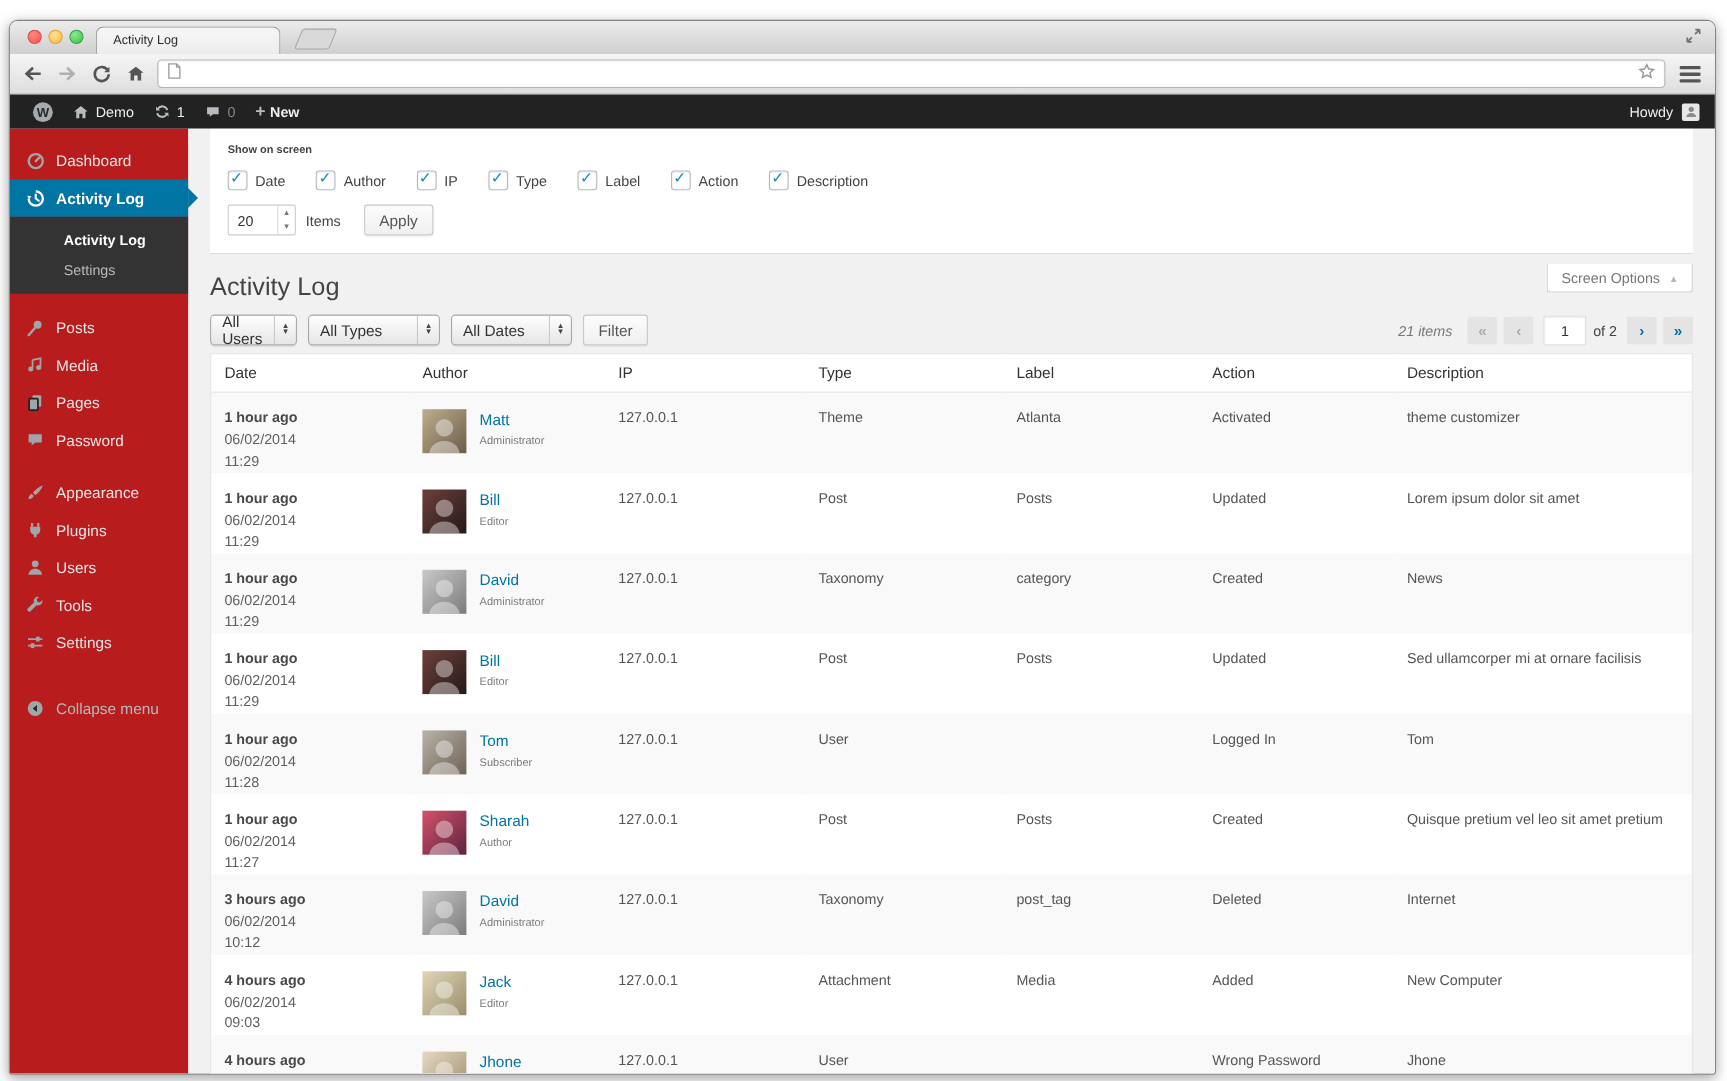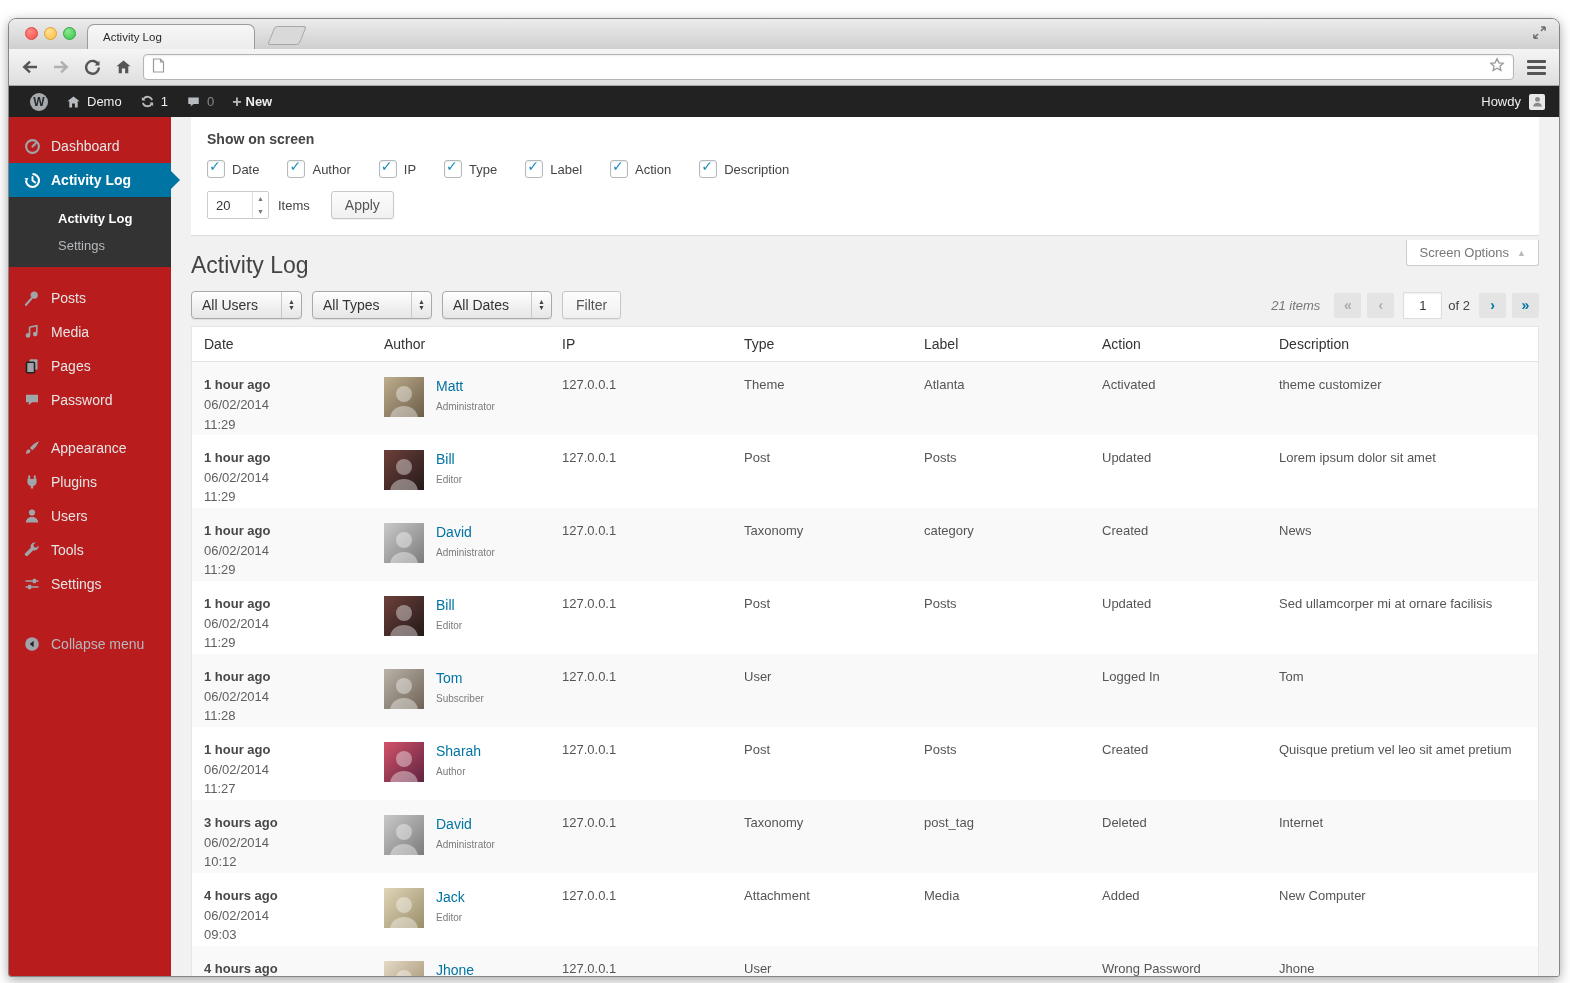--- a/index.html
+++ b/index.html
@@ -51,21 +51,21 @@
   .menu-item.active .mi-icon{color:#fff;}
   .menu-item.active::after{content:'';position:absolute;left:100%;top:50%;transform:translateY(-50%);
                            border:9px solid transparent;border-left-color:#0074a2;}
   .menu-item.dim{color:#b4b9be;}
   .submenu{background:#333;padding:8px 0;}
   .submenu-item{padding:6px 0 6px 49px;font-size:13px;color:#b4b9be;cursor:pointer;}
   .submenu-item.current{color:#fff;font-weight:bold;}
   
   .content{flex:1;background:#f1f1f1;padding:0 20px;position:relative;overflow:hidden;min-width:0;}
   .panel{background:#fff;border-bottom:1px solid #dcdcdc;padding:14px 16px 16px;box-sizing:border-box;}
-  .panel-title{font-size:14px;font-weight:bold;color:#444;}
+  .panel-title{font-size:10px;font-weight:bold;color:#444;}
   .check-row{margin-top:13px;display:flex;align-items:center;gap:28px;}
   .col-check{display:flex;align-items:center;gap:7px;font-size:13px;color:#444;cursor:pointer;}
   .cb{width:16px;height:16px;background:#fff;border:1px solid #b4b9be;border-radius:3px;position:relative;
       box-shadow:inset 0 1px 2px rgba(0,0,0,.08);flex:none;}
   .cb::after{content:'✓';position:absolute;left:1px;top:-3px;font-size:14px;font-weight:bold;color:#1e8cbe;}
   .items-row{margin-top:13px;display:flex;align-items:center;gap:9px;font-size:13px;color:#444;}
   .numwrap{display:flex;height:26px;border:1px solid #ccc;background:#fff;border-radius:2px;overflow:hidden;}
   .numwrap input{width:34px;border:none;outline:none;text-align:left;padding-left:8px;font-size:13px;color:#333;}
   .spinner{width:15px;border-left:1px solid #ddd;display:flex;flex-direction:column;}
   .spinner span{flex:1;display:flex;align-items:center;justify-content:center;font-size:7px;color:#777;cursor:pointer;}
@@ -378,21 +378,21 @@
       </div>
 
       <div class="screen-tab">
         <span>Screen Options</span>
         <span class="caret">▲</span>
       </div>
 
       <h1 class="page-title">Activity Log</h1>
 
       <div class="tablenav">
-        <div class="select" style="width:111px;">
+        <div class="select" style="width:79px;">
           <span class="sel-label">All Users</span>
           <span class="arrows">▲<br>▼</span>
         </div>
         <div class="select" style="width:120px;align-items:center;">
           <span class="sel-label">All Types</span>
           <span class="arrows">▲<br>▼</span>
         </div>
         <div class="select" style="width:110px;">
           <span class="sel-label">All Dates</span>
           <span class="arrows">▲<br>▼</span>

